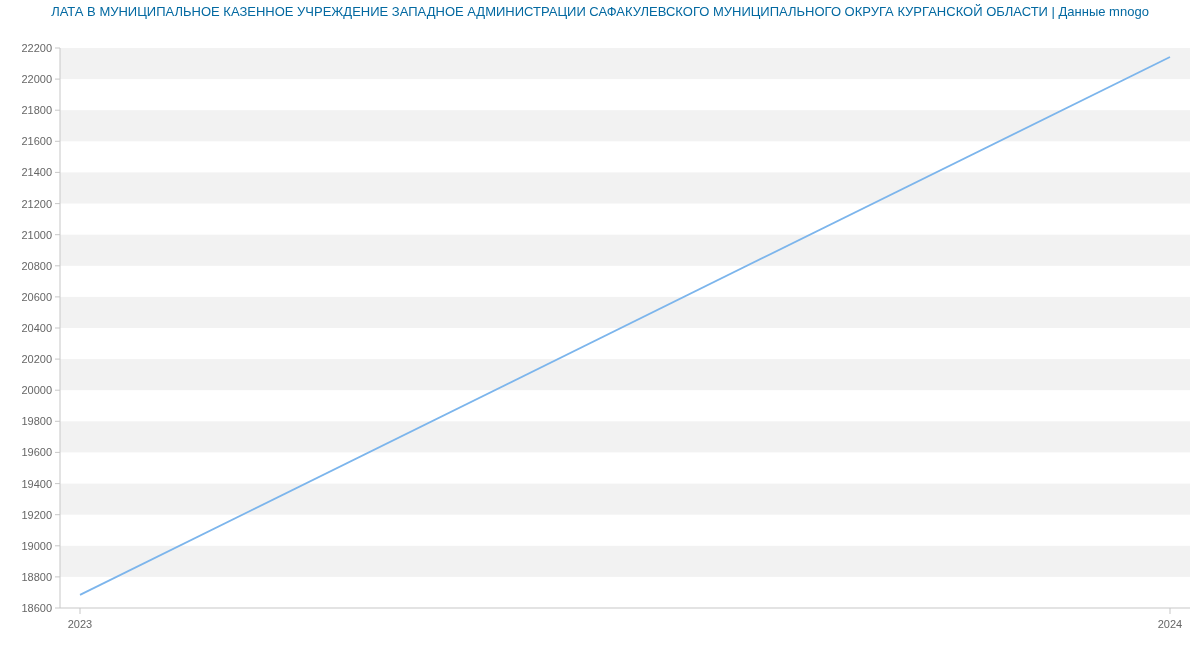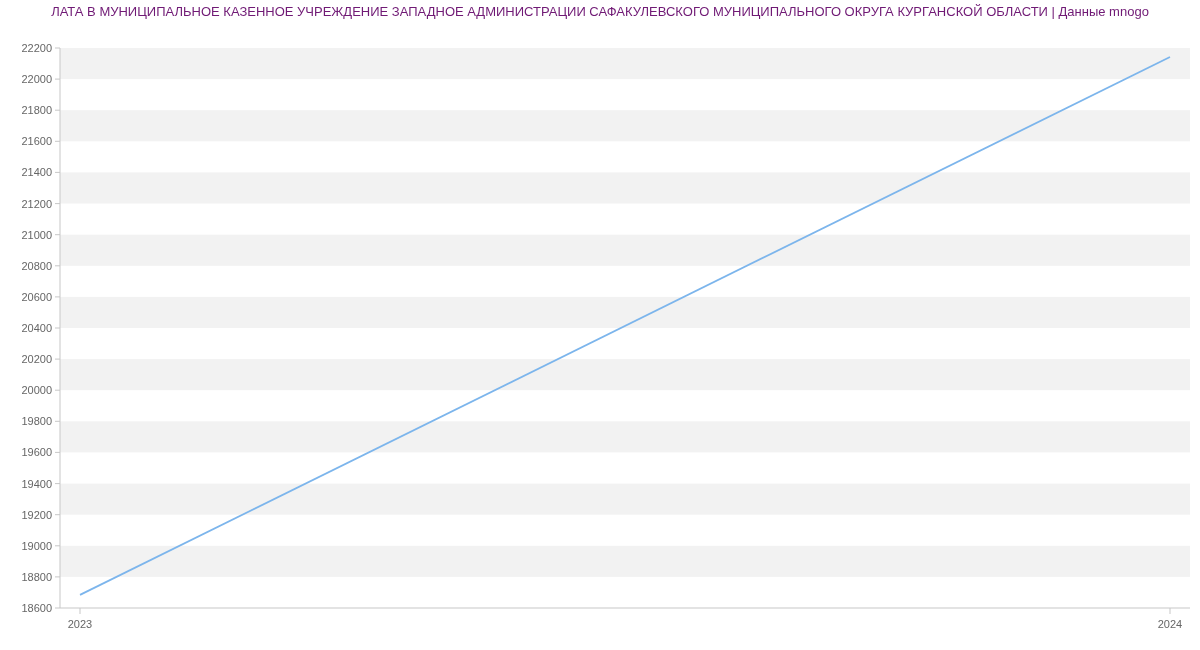--- a/index.html
+++ b/index.html
@@ -11,21 +11,21 @@
       overflow: hidden;
       position: relative;
     }
     .title {
       position: absolute;
       top: 4px;
       left: 0;
       right: 0;
       text-align: center;
       font-size: 13px;
-      color: #701a75;
+      color: #0369a1;
       white-space: nowrap;
       overflow: hidden;
     }
     .chart-container {
       position: absolute;
       top: 28px;
       left: 0;
       right: 0;
       bottom: 0;
     }

